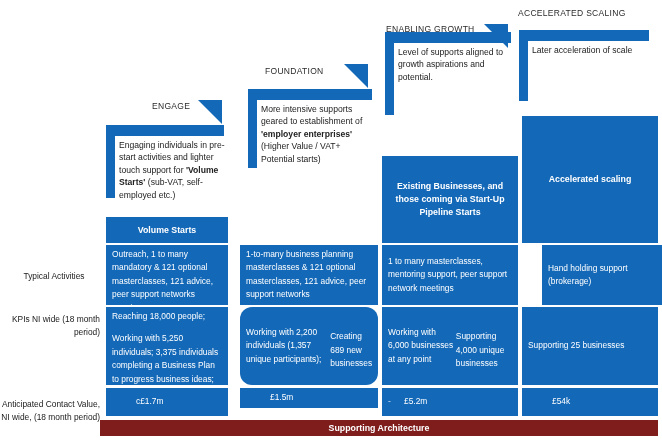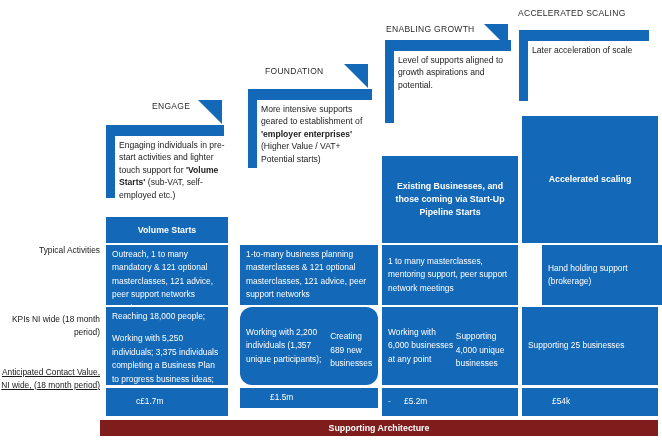--- a/index.html
+++ b/index.html
@@ -127,42 +127,42 @@
     <div class="bar-left" style="height:79px;"></div>
     <div class="ctext" style="left:13px;top:14px;width:114px;">More intensive supports geared to establishment of <b>'employer enterprises'</b> (Higher Value / VAT+ Potential starts)</div>
   </div>
 
   <div class="callout" style="left:106px;top:125px;width:118px;height:80px;">
     <div class="bar-top" style="width:118px;"></div>
     <div class="bar-left" style="height:73px;"></div>
     <div class="ctext" style="left:13px;top:14px;width:108px;">Engaging individuals in pre-start activities and lighter touch support for <b>'Volume Starts'</b> (sub-VAT, self-employed etc.)</div>
   </div>
 
-  <div class="callout" style="left:385px;top:40px;width:126px;height:90px;">
+  <div class="callout" style="left:385px;top:32px;width:126px;height:90px;">
     <div class="bar-top" style="width:126px;"></div>
     <div class="bar-left" style="height:83px;"></div>
     <div class="ctext" style="left:13px;top:14px;width:112px;">Level of supports aligned to growth aspirations and potential.</div>
   </div>
 
   <div class="callout" style="left:519px;top:30px;width:130px;height:78px;">
     <div class="bar-top" style="width:130px;"></div>
     <div class="bar-left" style="height:71px;"></div>
     <div class="ctext" style="left:13px;top:14px;width:116px;">Later acceleration of scale</div>
   </div>
 
   <div class="grp" style="left:106px;top:217px;width:122px;height:26px;">Volume Starts</div>
 
 
   <div class="grp" style="left:382px;top:156px;width:136px;height:87px;">Existing Businesses, and those coming via Start-Up Pipeline Starts</div>
 
   <div class="grp" style="left:522px;top:116px;width:136px;height:127px;">Accelerated scaling</div>
 
-  <div class="rowlabel" style="left:8px;top:244px;width:92px;">Typical Activities</div>
+  <div class="rowlabel" style="left:8px;top:270px;width:92px;text-align:center;">Typical Activities</div>
   <div class="rowlabel" style="left:4px;top:313px;width:96px;">KPIs NI wide (18 month period)</div>
-  <div class="rowlabel" style="left:0px;top:366px;width:100px;text-decoration:underline;">Anticipated Contact Value, NI wide, (18 month period)</div>
+  <div class="rowlabel" style="left:0px;top:398px;width:100px;">Anticipated Contact Value, NI wide, (18 month period)</div>
 
   <div class="cell" style="left:106px;top:245px;width:122px;height:60px;">
       <p>Outreach, 1 to many mandatory &amp; 121 optional masterclasses, 121 advice, peer support networks meetings</p>
     </div>
   <div class="cell" style="left:240px;top:245px;width:138px;height:60px;">
       <p>1-to-many business planning masterclasses &amp; 121 optional masterclasses, 121 advice, peer support networks</p>
     </div>
   <div class="cell vmid" style="left:382px;top:245px;width:136px;height:60px;">
       <p>1 to many masterclasses, mentoring support, peer support network meetings</p>
     </div>

